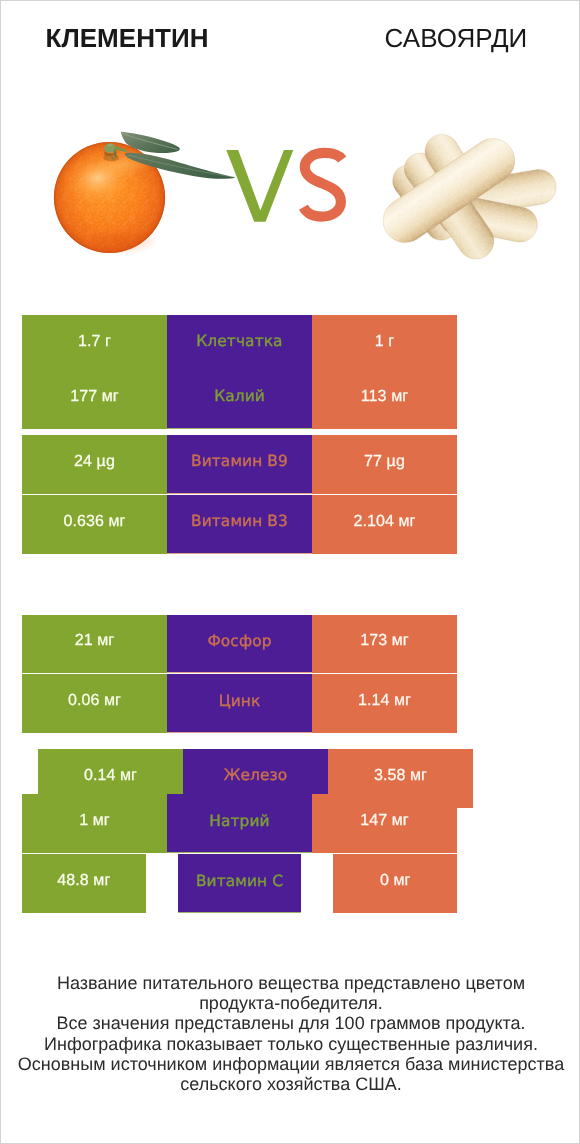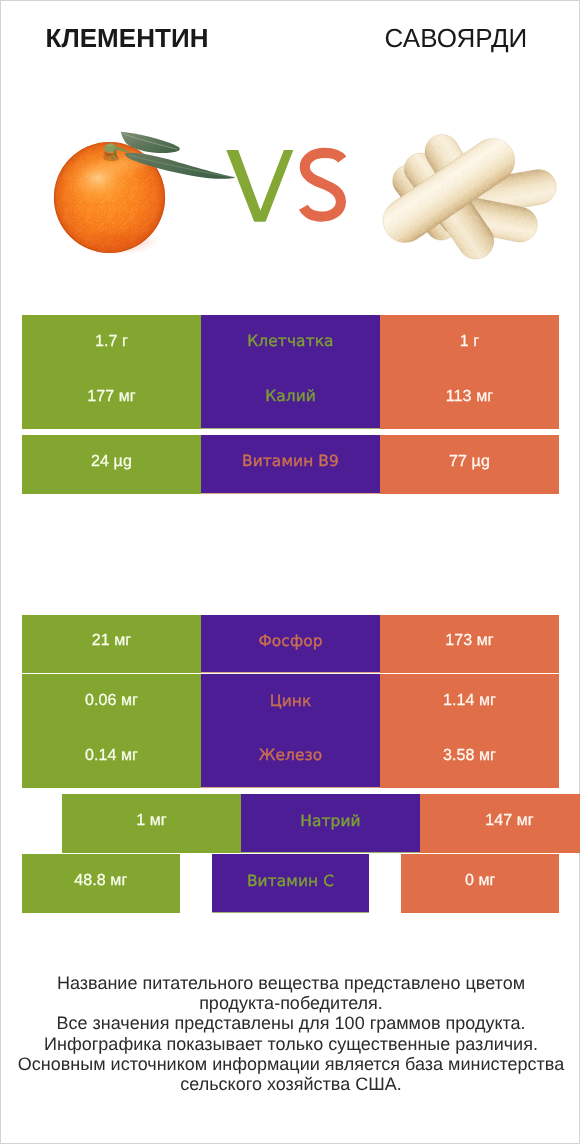--- a/index.html
+++ b/index.html
@@ -30,21 +30,21 @@
   .hero{position:absolute;left:0;top:104px;width:580px;height:186px;}
   .heroimg{position:absolute;}
   .vs{
     position:absolute;left:224px;top:26px;
     font-size:107px;line-height:107px;font-weight:400;
     letter-spacing:-4.5px;white-space:nowrap;
   }
 
   
   .table{position:absolute;left:21px;top:314px;width:537px;height:598px;}
-  .row{position:absolute;left:0;width:537px;height:58.9px;display:flex;}
+  .row{position:absolute;left:0;width:435px;height:58.9px;display:flex;}
   .cell{display:flex;align-items:center;justify-content:center;box-sizing:border-box;
         padding-bottom:5px;}
   .cell.left{width:179px;color:#fcffee;}
   .cell.mid{width:179px;background:#4c1d95;}
   .cell.right{width:179px;color:#fffaf3;}
   .cell.left,.cell.right{font-size:16px;letter-spacing:0.1px;
                          font-family:"Liberation Sans",sans-serif;}
   .cell.left{-webkit-text-stroke:0.25px #fcffee;}
   .cell.right{-webkit-text-stroke:0.25px #fffaf3;}
   .cell.mid{font-size:15.4px;font-weight:400;letter-spacing:0.1px;
@@ -456,36 +456,41 @@
       <div class="row" style="top: 55px;">
         <div class="cell left green">177 мг</div>
         <div class="cell mid mid-green">Калий</div>
         <div class="cell right orange">113 мг</div>
       </div>
       <div class="row" style="top: 119.8px;">
         <div class="cell left green">24 µg</div>
         <div class="cell mid mid-orange">Витамин B9</div>
         <div class="cell right orange">77 µg</div>
       </div>
+      <div class="row" style="top: 179.7px;">
+        <div class="cell left green">0.636 мг</div>
+        <div class="cell mid mid-orange">Витамин B3</div>
+        <div class="cell right orange">2.104 мг</div>
+      </div>
       <div class="row" style="top: 299.5px;">
         <div class="cell left green">21 мг</div>
         <div class="cell mid mid-orange">Фосфор</div>
         <div class="cell right orange">173 мг</div>
       </div>
       <div class="row" style="top: 359.4px;">
         <div class="cell left green">0.06 мг</div>
         <div class="cell mid mid-orange">Цинк</div>
         <div class="cell right orange">1.14 мг</div>
       </div>
-      <div class="row" style="top: 414px;">
+      <div class="row" style="top: 434px; margin-left: 16px;">
         <div class="cell left green">0.14 мг</div>
         <div class="cell mid mid-orange">Железо</div>
         <div class="cell right orange">3.58 мг</div>
       </div>
-      <div class="row" style="top: 479.2px; margin-left: 40px;">
+      <div class="row" style="top: 479.2px;">
         <div class="cell left green">1 мг</div>
         <div class="cell mid mid-green">Натрий</div>
         <div class="cell right orange">147 мг</div>
       </div>
       <div class="row" style="top: 539.1px; gap: 32px;">
         <div class="cell left green">48.8 мг</div>
         <div class="cell mid mid-green">Витамин C</div>
         <div class="cell right orange">0 мг</div>
       </div>
     </div>

